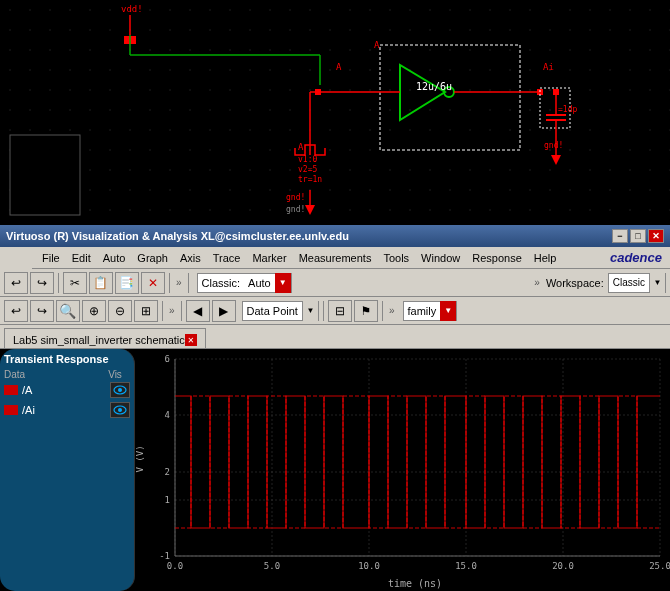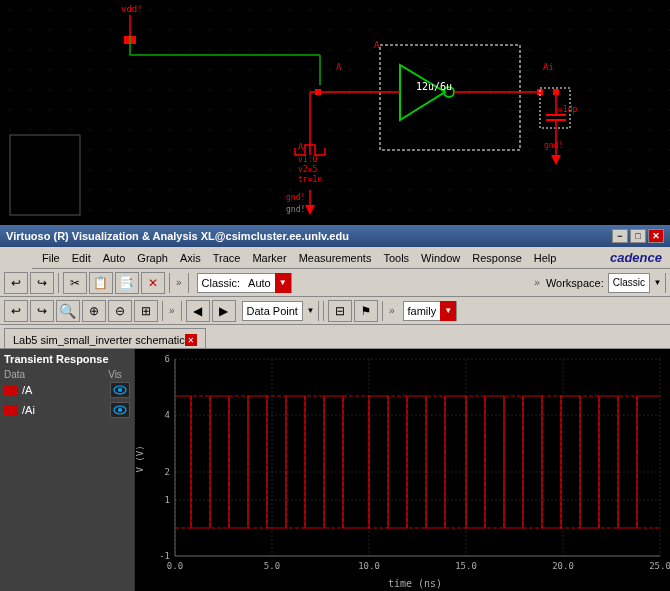--- a/index.html
+++ b/index.html
@@ -195,24 +195,25 @@
     #plot-area {
       background: #000;
       flex: 1;
       position: relative;
       height: 242px;
       display: flex;
     }
 
     #legend-panel {
       width: 135px;
-      background: #404040;
+      background: #0c4a6e;
       border-right: 1px solid #333;
       padding: 4px;
       flex-shrink: 0;
+      border-radius: 15px;
     }
     #legend-title {
       color: white;
       font-size: 11px;
       font-weight: bold;
       margin-bottom: 4px;
     }
     #legend-header {
       display: flex;
       font-size: 10px;

